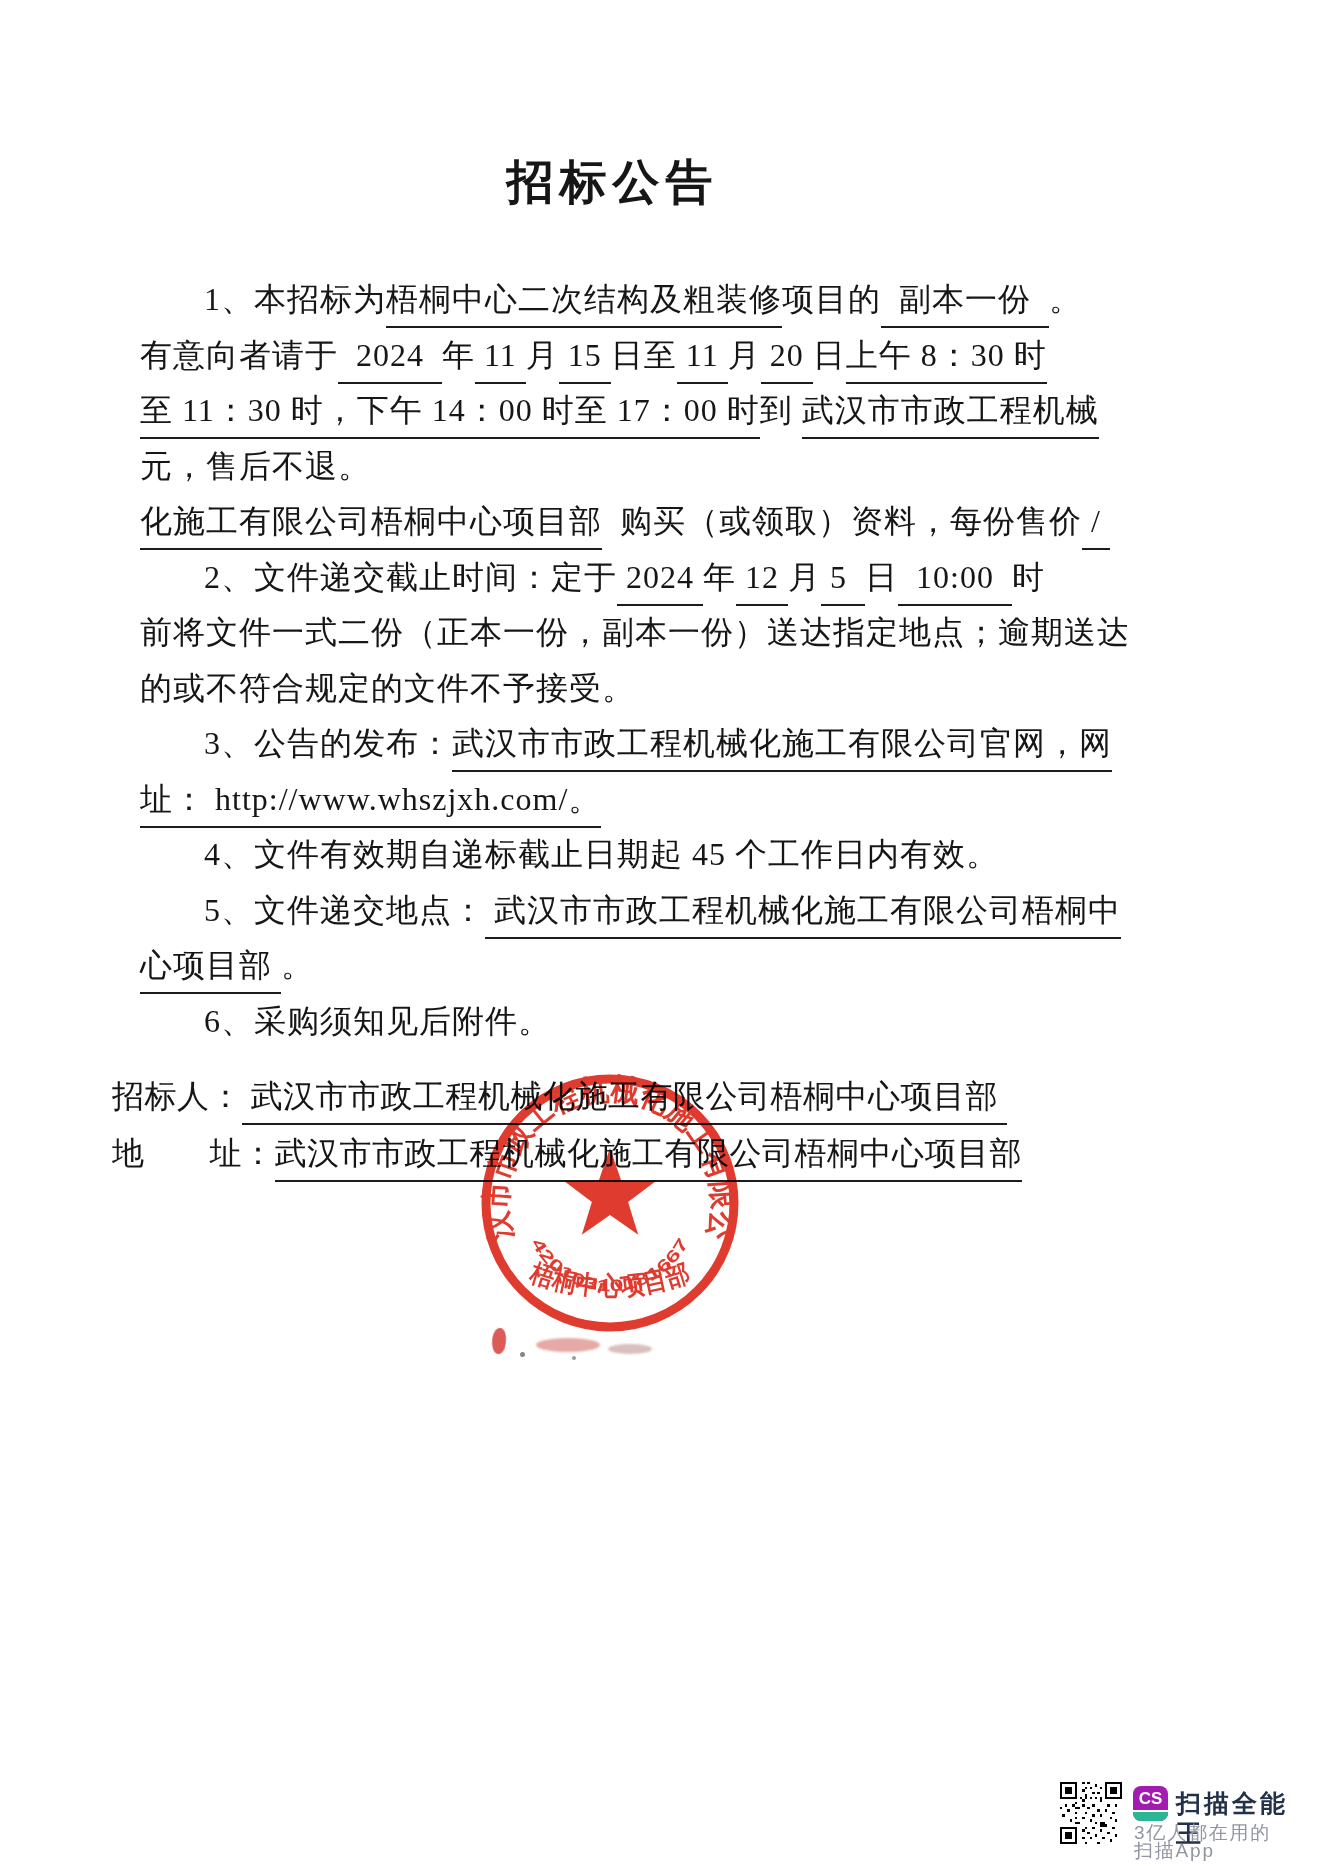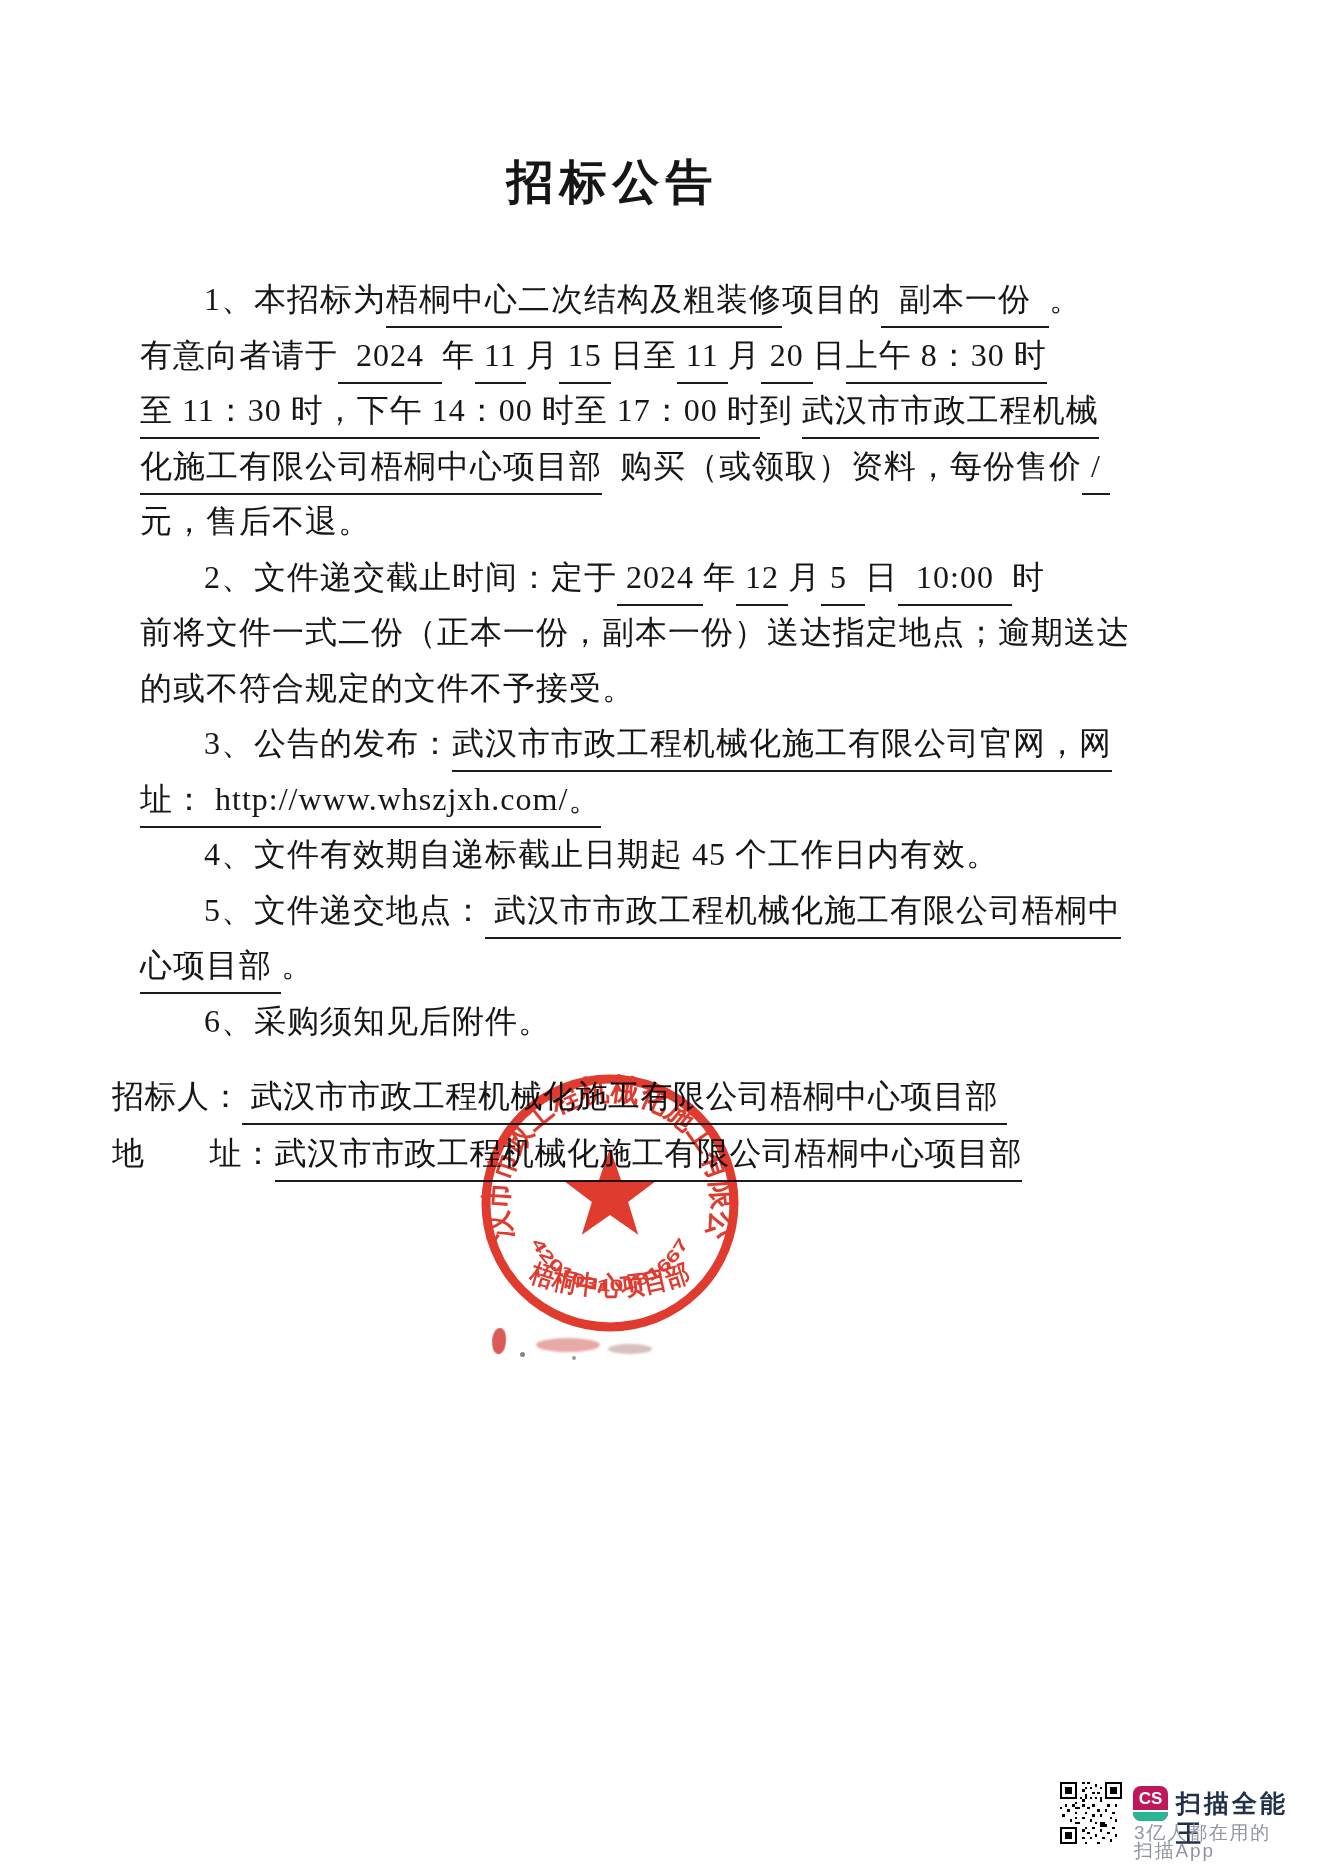--- a/index.html
+++ b/index.html
@@ -64,22 +64,22 @@
 <body>
 
 <div class="page">
 
   <div class="doc-title">招标公告</div>
 
   <div class="body-block">
       <div class="tline indent"><span>1、本招标为</span><span class="u">梧桐中心二次结构及粗装修</span><span>项目的</span><span class="u">  副本一份  </span><span>。</span></div>
       <div class="tline"><span>有意向者请于</span><span class="u">  2024  </span><span>年</span><span class="u"> 11 </span><span>月</span><span class="u"> 15 </span><span>日至</span><span class="u"> 11 </span><span>月</span><span class="u"> 20 </span><span>日</span><span class="u">上午 8：30 时</span></div>
       <div class="tline"><span class="u">至 11：30 时，下午 14：00 时至 17：00 时</span><span>到 </span><span class="u">武汉市市政工程机械</span></div>
+      <div class="tline"><span>元，售后不退。</span></div>
       <div class="tline"><span class="u">化施工有限公司梧桐中心项目部</span><span>  购买（或领取）资料，每份售价</span><span class="u"> / </span></div>
-      <div class="tline"><span>元，售后不退。</span></div>
       <div class="tline indent"><span>2、文件递交截止时间：定于</span><span class="u"> 2024 </span><span>年</span><span class="u"> 12 </span><span>月</span><span class="u"> 5  </span><span>日</span><span class="u">  10:00  </span><span>时</span></div>
       <div class="tline"><span>前将文件一式二份（正本一份，副本一份）送达指定地点；逾期送达</span></div>
       <div class="tline"><span>的或不符合规定的文件不予接受。</span></div>
       <div class="tline indent"><span>3、公告的发布：</span><span class="u">武汉市市政工程机械化施工有限公司官网，网</span></div>
       <div class="tline"><span class="u">址： http://www.whszjxh.com/。</span></div>
       <div class="tline indent"><span>4、文件有效期自递标截止日期起 45 个工作日内有效。</span></div>
       <div class="tline indent"><span>5、文件递交地点：</span><span class="u"> 武汉市市政工程机械化施工有限公司梧桐中</span></div>
       <div class="tline"><span class="u">心项目部 </span><span>。</span></div>
       <div class="tline indent"><span>6、采购须知见后附件。</span></div>
     </div>
@@ -188,20 +188,20 @@
       <rect x="22" y="21" width="1" height="1"></rect>
         <rect x="9" y="22" width="1" height="1"></rect>
         <rect x="12" y="22" width="1" height="1"></rect>
       <rect x="17" y="22" width="1" height="1"></rect>
         <rect x="20" y="23" width="1" height="1"></rect>
         <rect x="10" y="24" width="1" height="1"></rect>
       <rect x="15" y="24" width="1" height="1"></rect>
     </g>
   </svg>
 
-  <div class="cs-logo" style="background: #be185d;">
+  <div class="cs-logo" style="background: #a21caf;">
     <div class="cs-top">CS</div>
     <div class="cs-band" style="background: rgb(42, 182, 149);"></div>
   </div>
   <div class="app-name" style="color: rgb(34, 48, 74);">扫描全能王</div>
   <div class="app-tagline" style="color: rgb(144, 149, 160);">3亿人都在用的扫描App</div>
 
 </div>
 
 </body></html>

